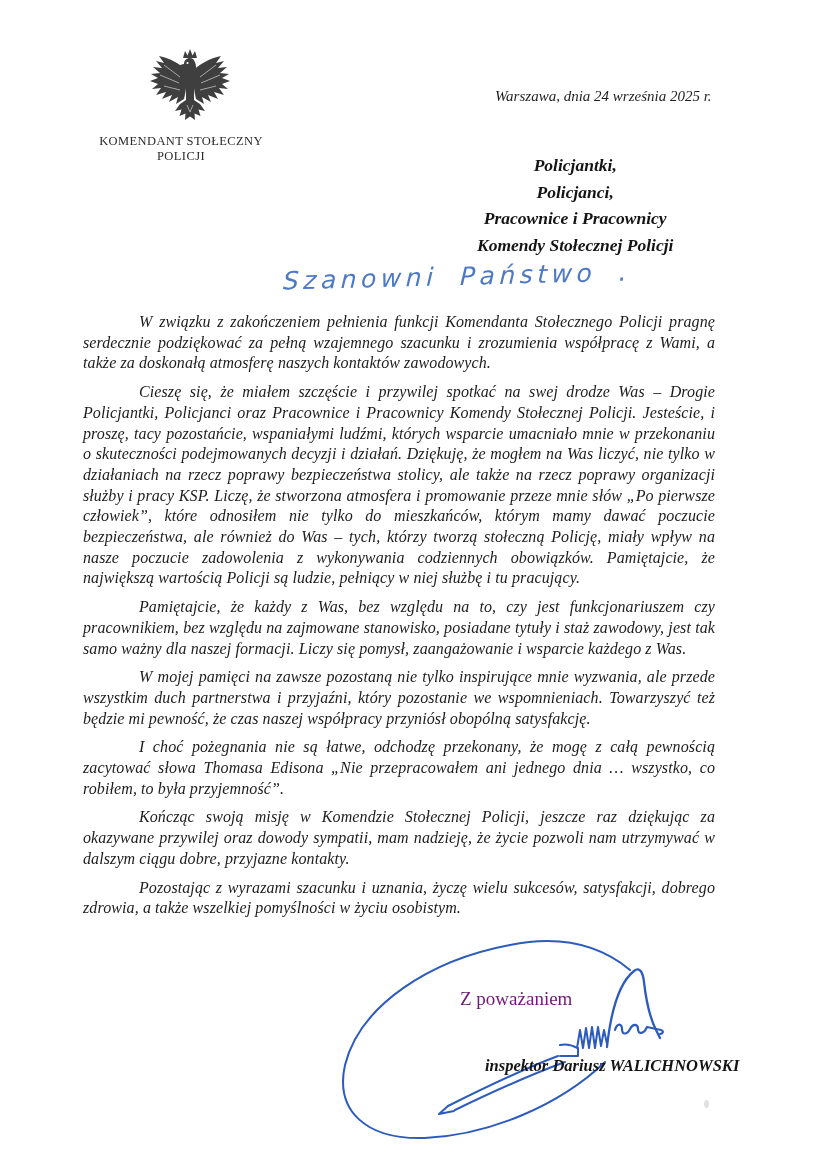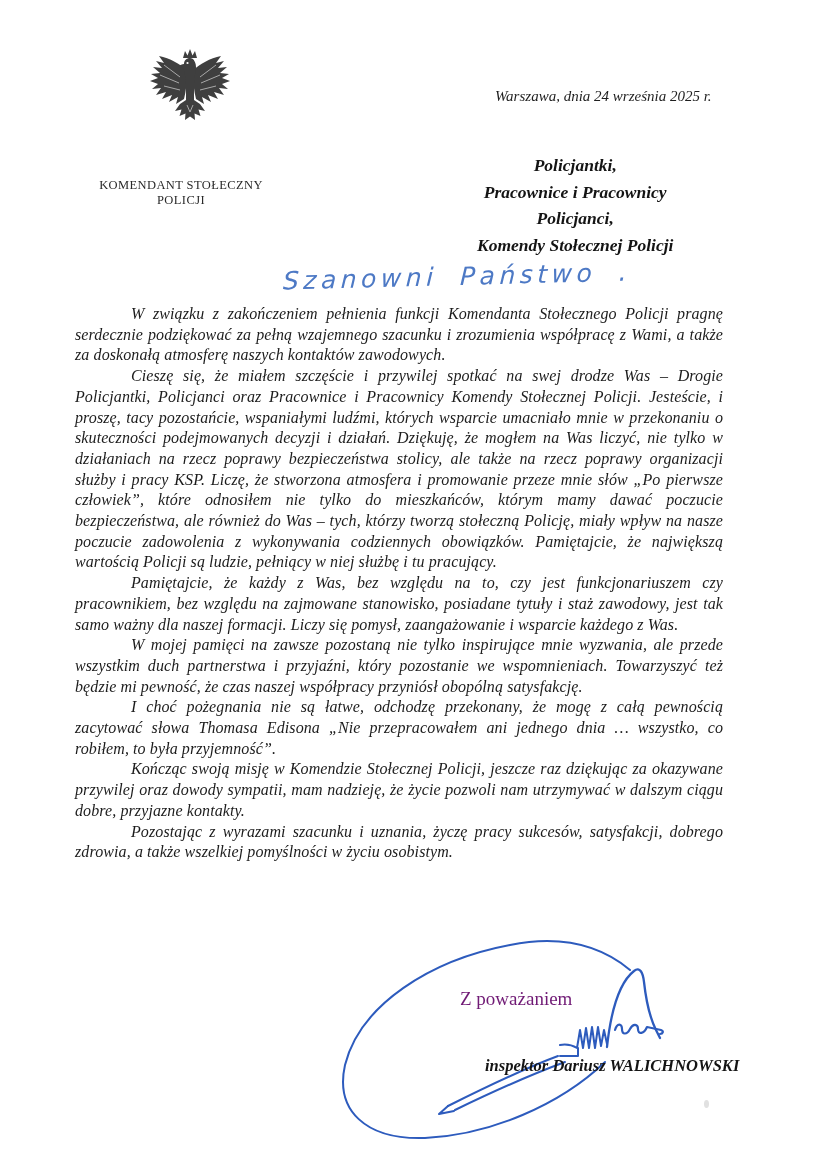--- a/index.html
+++ b/index.html
@@ -7,21 +7,20 @@
     position:relative;width:826px;height:1168px;margin:0 auto;
     background:#ffffff;overflow:hidden;
     font-family:"Liberation Serif","DejaVu Serif",serif;color:#1d1d1d;
   }
   
   .emblem{position:absolute;left:146px;top:49px;width:88px;height:80px;}
   .emblem-caption{
     position:absolute;left:76px;top:134px;width:210px;
     font-size:12.5px;letter-spacing:0.4px;text-align:center;color:#2a2a2a;
     font-family:"Liberation Serif",serif;
-    margin-top:44px;
   }
   .date-line{
     position:absolute;left:495px;top:56px;width:230px;
     font-style:italic;font-size:15px;color:#1f1f1f;white-space:nowrap;margin-top:32px;
   }
   .addressee{
     position:absolute;left:477px;top:152px;
     font-style:italic;font-weight:bold;font-size:17.5px;line-height:26.5px;
     color:#141414;
     text-align:center;
@@ -33,21 +32,21 @@
     font-size:25px;letter-spacing:4.5px;word-spacing:10px;
     color:#4d79c5;transform:rotate(-1.5deg) skewX(-4deg);
     white-space:nowrap;
   }
   
   .letter-body{
     position:absolute;left:75px;top:304px;width:648px;
     font-style:italic;font-size:16px;line-height:20.7px;
     letter-spacing:0.1px;text-align:justify;color:#1c1c1c;
   }
-  .letter-body p{margin:0;text-indent:56px;}
+  .letter-body p{margin:8px;text-indent:56px;}
   
   .valediction{
     position:absolute;left:460px;top:988px;
     font-size:19px;color:#701a75;white-space:nowrap;
   }
   .signer-name{
     position:absolute;left:461px;top:1056px;
     font-style:italic;font-weight:bold;font-size:16.5px;color:#141414;
     white-space:nowrap;
     margin-left:24px;
@@ -94,35 +93,35 @@
     </g>
     <circle cx="41.5" cy="14" r="1.1" fill="#ffffff"></circle>
   </svg>
 
   <div class="emblem-caption">KOMENDANT STOŁECZNY POLICJI</div>
 
   <div class="date-line">Warszawa, dnia 24 września 2025 r.</div>
 
   <div class="addressee">
     <div>Policjantki,</div>
+    <div>Policjanci,</div>
     <div>Pracownice i Pracownicy</div>
-    <div>Policjanci,</div>
     <div>Komendy Stołecznej Policji</div>
   </div>
 
   <div class="salutation">Szanowni Państwo .</div>
 
   <div class="letter-body">
     <p>W związku z zakończeniem pełnienia funkcji Komendanta Stołecznego Policji pragnę serdecznie podziękować za pełną wzajemnego szacunku i zrozumienia współpracę z Wami, a także za doskonałą atmosferę naszych kontaktów zawodowych.</p>
     <p>Cieszę się, że miałem szczęście i przywilej spotkać na swej drodze Was – Drogie Policjantki, Policjanci oraz Pracownice i Pracownicy Komendy Stołecznej Policji. Jesteście, i proszę, tacy pozostańcie, wspaniałymi ludźmi, których wsparcie umacniało mnie w przekonaniu o skuteczności podejmowanych decyzji i działań. Dziękuję, że mogłem na Was liczyć, nie tylko w działaniach na rzecz poprawy bezpieczeństwa stolicy, ale także na rzecz poprawy organizacji służby i pracy KSP. Liczę, że stworzona atmosfera i promowanie przeze mnie słów „Po pierwsze człowiek”, które odnosiłem nie tylko do mieszkańców, którym mamy dawać poczucie bezpieczeństwa, ale również do Was – tych, którzy tworzą stołeczną Policję, miały wpływ na nasze poczucie zadowolenia z wykonywania codziennych obowiązków. Pamiętajcie, że największą wartością Policji są ludzie, pełniący w niej służbę i tu pracujący.</p>
     <p>Pamiętajcie, że każdy z Was, bez względu na to, czy jest funkcjonariuszem czy pracownikiem, bez względu na zajmowane stanowisko, posiadane tytuły i staż zawodowy, jest tak samo ważny dla naszej formacji. Liczy się pomysł, zaangażowanie i wsparcie każdego z Was.</p>
     <p>W mojej pamięci na zawsze pozostaną nie tylko inspirujące mnie wyzwania, ale przede wszystkim duch partnerstwa i przyjaźni, który pozostanie we wspomnieniach. Towarzyszyć też będzie mi pewność, że czas naszej współpracy przyniósł obopólną satysfakcję.</p>
     <p>I choć pożegnania nie są łatwe, odchodzę przekonany, że mogę z całą pewnością zacytować słowa Thomasa Edisona „Nie przepracowałem ani jednego dnia … wszystko, co robiłem, to była przyjemność”.</p>
     <p>Kończąc swoją misję w Komendzie Stołecznej Policji, jeszcze raz dziękując za okazywane przywilej oraz dowody sympatii, mam nadzieję, że życie pozwoli nam utrzymywać w dalszym ciągu dobre, przyjazne kontakty.</p>
-    <p>Pozostając z wyrazami szacunku i uznania, życzę pracy sukcesów, satysfakcji, dobrego zdrowia, a także wszelkiej pomyślności w życiu osobistym.</p>
+    <p>Pozostając z wyrazami szacunku i uznania, życzę wielu sukcesów, satysfakcji, dobrego zdrowia, a także wszelkiej pomyślności w życiu osobistym.</p>
   </div>
 
   <div class="valediction">Z poważaniem</div>
 
   <svg class="signature-svg" viewBox="0 0 400 218" xmlns="http://www.w3.org/2000/svg" aria-hidden="true">
     <g fill="none" stroke="#2d5bbd" stroke-linecap="round" stroke-linejoin="round">
 
       <path stroke-width="2" d="M305,32 C275,7 235,-3 185,7 C105,22 35,67 20,127
                C10,172 40,202 100,200 C165,197 235,167 280,124"></path>
 

